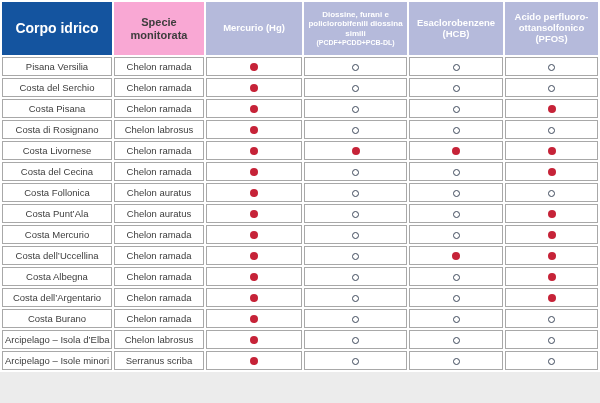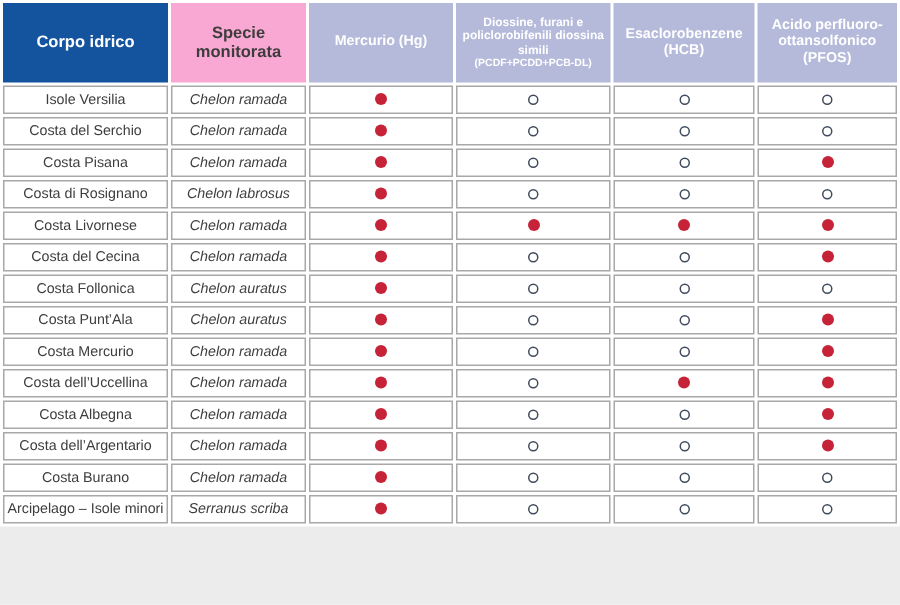--- a/index.html
+++ b/index.html
@@ -24,39 +24,39 @@
   col.c-pfos     { width: 93px;  }
 
   th {
     height: 53px;
     vertical-align: middle;
     text-align: center;
     font-weight: bold;
     padding: 1px 3px;
     line-height: 1.15;
   }
-  th.th-corpo  { background: #14549f; color: #ffffff; font-size: 11px; margin-top: 32px; }
+  th.th-corpo  { background: #14549f; color: #ffffff; font-size: 14px; margin-top: 32px; }
   th.th-specie { background: #f9a8d4; color: #3d3d3d; font-size: 11px; }
   th.th-lav    { background: #b5badb; color: #ffffff; font-size: 9.5px; }
   th.th-diossine .main { display: block; font-size: 8px; line-height: 1.2; text-align: center; }
   th.th-diossine .sub  { display: block; font-size: 7px; line-height: 1.25; }
 
   td {
     height: 19px;
     border: 1px solid #a8a8a8;
     background: #ffffff;
     text-align: center;
     vertical-align: middle;
     font-size: 9.5px;
     color: #3d3d3d;
     padding: 0 2px;
     overflow: hidden;
     white-space: nowrap;
   }
-  td.col-specie { font-style: italic; }
+  td.col-specie { }
 
   .dot {
     display: inline-block;
     vertical-align: middle;
     border-radius: 50%;
   }
   .dot.filled {
     width: 8px; height: 8px;
     background: #c62338;
   }
@@ -86,21 +86,21 @@
       <th class="th-lav th-diossine">
         <span class="main">Diossine, furani e policlorobifenili diossina simili</span>
         <span class="sub">(PCDF+PCDD+PCB-DL)</span>
       </th>
       <th class="th-lav">Esaclorobenzene (HCB)</th>
       <th class="th-lav">Acido perfluoro-ottansolfonico (PFOS)</th>
     </tr>
   </thead>
   <tbody>
       <tr>
-        <td class="col-corpo">Isole Versilia</td>
+        <td class="col-corpo">Pisana Versilia</td>
         <td class="col-specie">Chelon ramada</td>
         <td class="col-hg"><span class="dot filled"></span></td>
         <td class="col-diossine"><span class="dot open"></span></td>
         <td class="col-hcb"><span class="dot open"></span></td>
         <td class="col-pfos"><span class="dot open"></span></td>
       </tr>
       <tr>
         <td class="col-corpo">Costa del Serchio</td>
         <td class="col-specie">Chelon ramada</td>
         <td class="col-hg"><span class="dot filled"></span></td>
@@ -190,20 +190,28 @@
       </tr>
       <tr>
         <td class="col-corpo">Costa Burano</td>
         <td class="col-specie">Chelon ramada</td>
         <td class="col-hg"><span class="dot filled"></span></td>
         <td class="col-diossine"><span class="dot open"></span></td>
         <td class="col-hcb"><span class="dot open"></span></td>
         <td class="col-pfos"><span class="dot open"></span></td>
       </tr>
       <tr>
+        <td class="col-corpo">Arcipelago – Isola d’Elba</td>
+        <td class="col-specie">Chelon labrosus</td>
+        <td class="col-hg"><span class="dot filled"></span></td>
+        <td class="col-diossine"><span class="dot open"></span></td>
+        <td class="col-hcb"><span class="dot open"></span></td>
+        <td class="col-pfos"><span class="dot open"></span></td>
+      </tr>
+      <tr>
         <td class="col-corpo">Arcipelago – Isole minori</td>
         <td class="col-specie">Serranus scriba</td>
         <td class="col-hg"><span class="dot filled"></span></td>
         <td class="col-diossine"><span class="dot open"></span></td>
         <td class="col-hcb"><span class="dot open"></span></td>
         <td class="col-pfos"><span class="dot open"></span></td>
       </tr>
     </tbody>
 </table>
 

